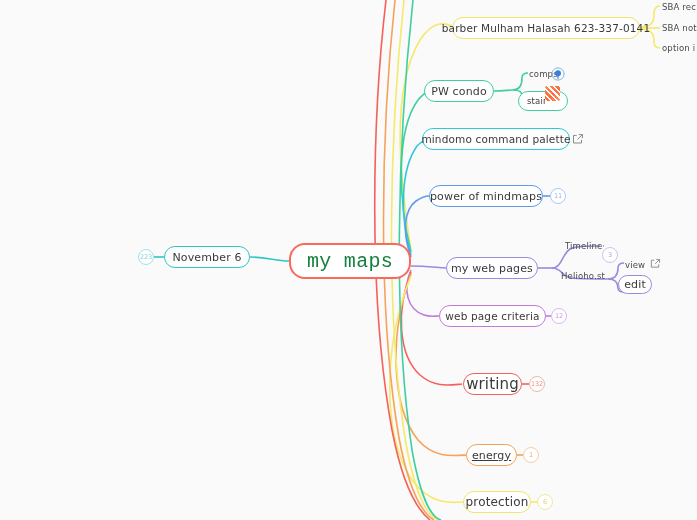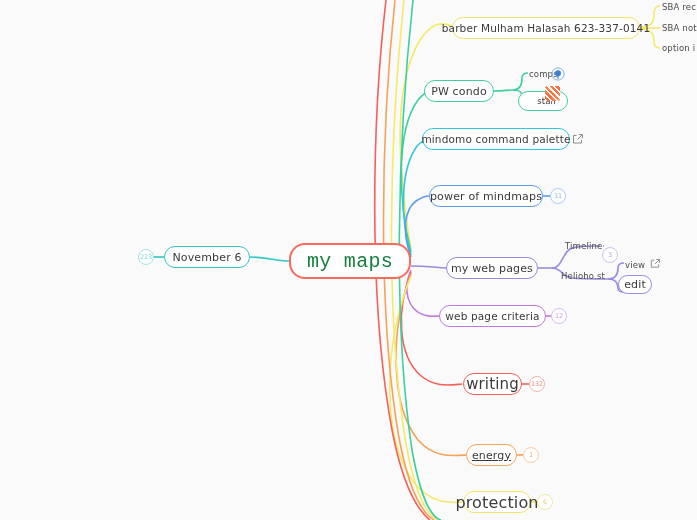--- a/index.html
+++ b/index.html
@@ -177,21 +177,21 @@
   </div>
   <div class="icon-pin" style="left:551px; top:66px;">
     <svg viewBox="0 0 16 16" width="14" height="14">
       <circle cx="8" cy="8" r="7" fill="none" stroke="#6aa9e0" stroke-width="1"></circle>
       <circle cx="8" cy="7.2" r="3.4" fill="#3b7fd4"></circle>
       <rect x="7.3" y="10" width="1.4" height="3.4" fill="#3b7fd4"></rect>
     </svg>
   </div>
 
   <div class="node" style="left:518px; top:91px; width:50px; height:20px; font-size:8.5px;
-              border-color:#3ecfa0; justify-content:center; padding-left:8px;">
+              border-color:#3ecfa0; justify-content:flex-start; padding-left:8px;">
     <span class="label">stair</span>
   </div>
   <div class="thumb" style="left:545px; top:86px;"></div>
 
   <div class="node" style="left:422px; top:128px; width:148px; height:22px; font-size:10.5px; border-color:#2ec8dd;">
     <span class="label">mindomo command palette</span>
   </div>
   <div class="icon-ext" style="left:572px; top:133px;">
     <svg viewBox="0 0 12 12" width="12" height="12" fill="none" stroke="#8a8a8a" stroke-width="1">
       <path d="M9.5 6.8v3.2h-8V2.4h3.2"></path>
@@ -241,18 +241,18 @@
   <div class="node" style="left:463px; top:373px; width:59px; height:22px; font-size:15px; border-color:#f5605a;">
     <span class="label">writing</span>
   </div>
   <div class="badge" style="left:529px; top:376px; border-color:#f7b3af; color:#ef8d88;">132</div>
 
   <div class="node" style="left:466px; top:444px; width:51px; height:22px; font-size:11px; border-color:#f5a35a;text-decoration:underline;">
     <span class="label">energy</span>
   </div>
   <div class="badge" style="left:523px; top:447px; border-color:#f7cda3; color:#eba96f;">1</div>
 
-  <div class="node" style="left:463px; top:491px; width:68px; height:22px; font-size:16px; border-color:#f2e46a;">
+  <div class="node" style="left:463px; top:491px; width:68px; height:22px; font-size:12px; border-color:#f2e46a;">
     <span class="label">protection</span>
   </div>
   <div class="badge" style="left:537px; top:494px; border-color:#f0e79c; color:#ded37a;">6</div>
 
 </div>
 
 </body></html>

